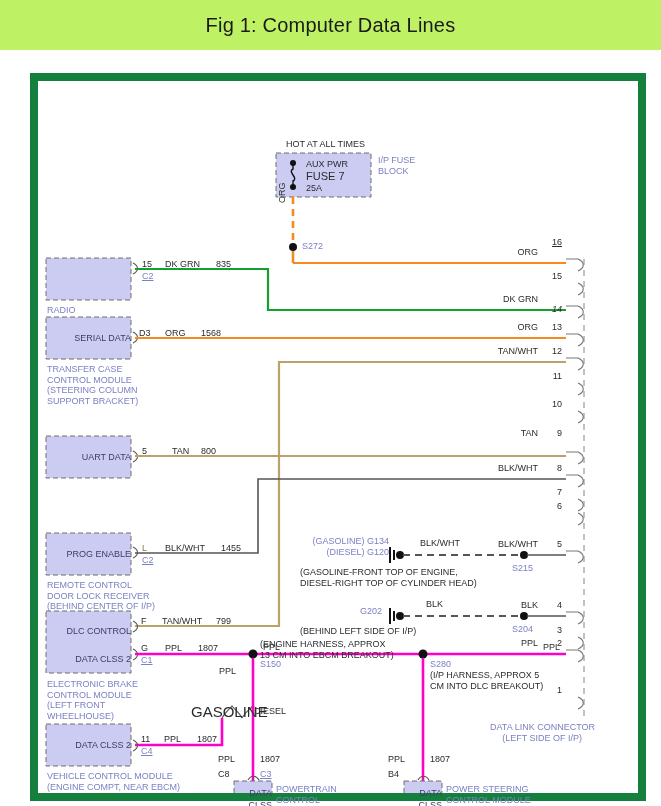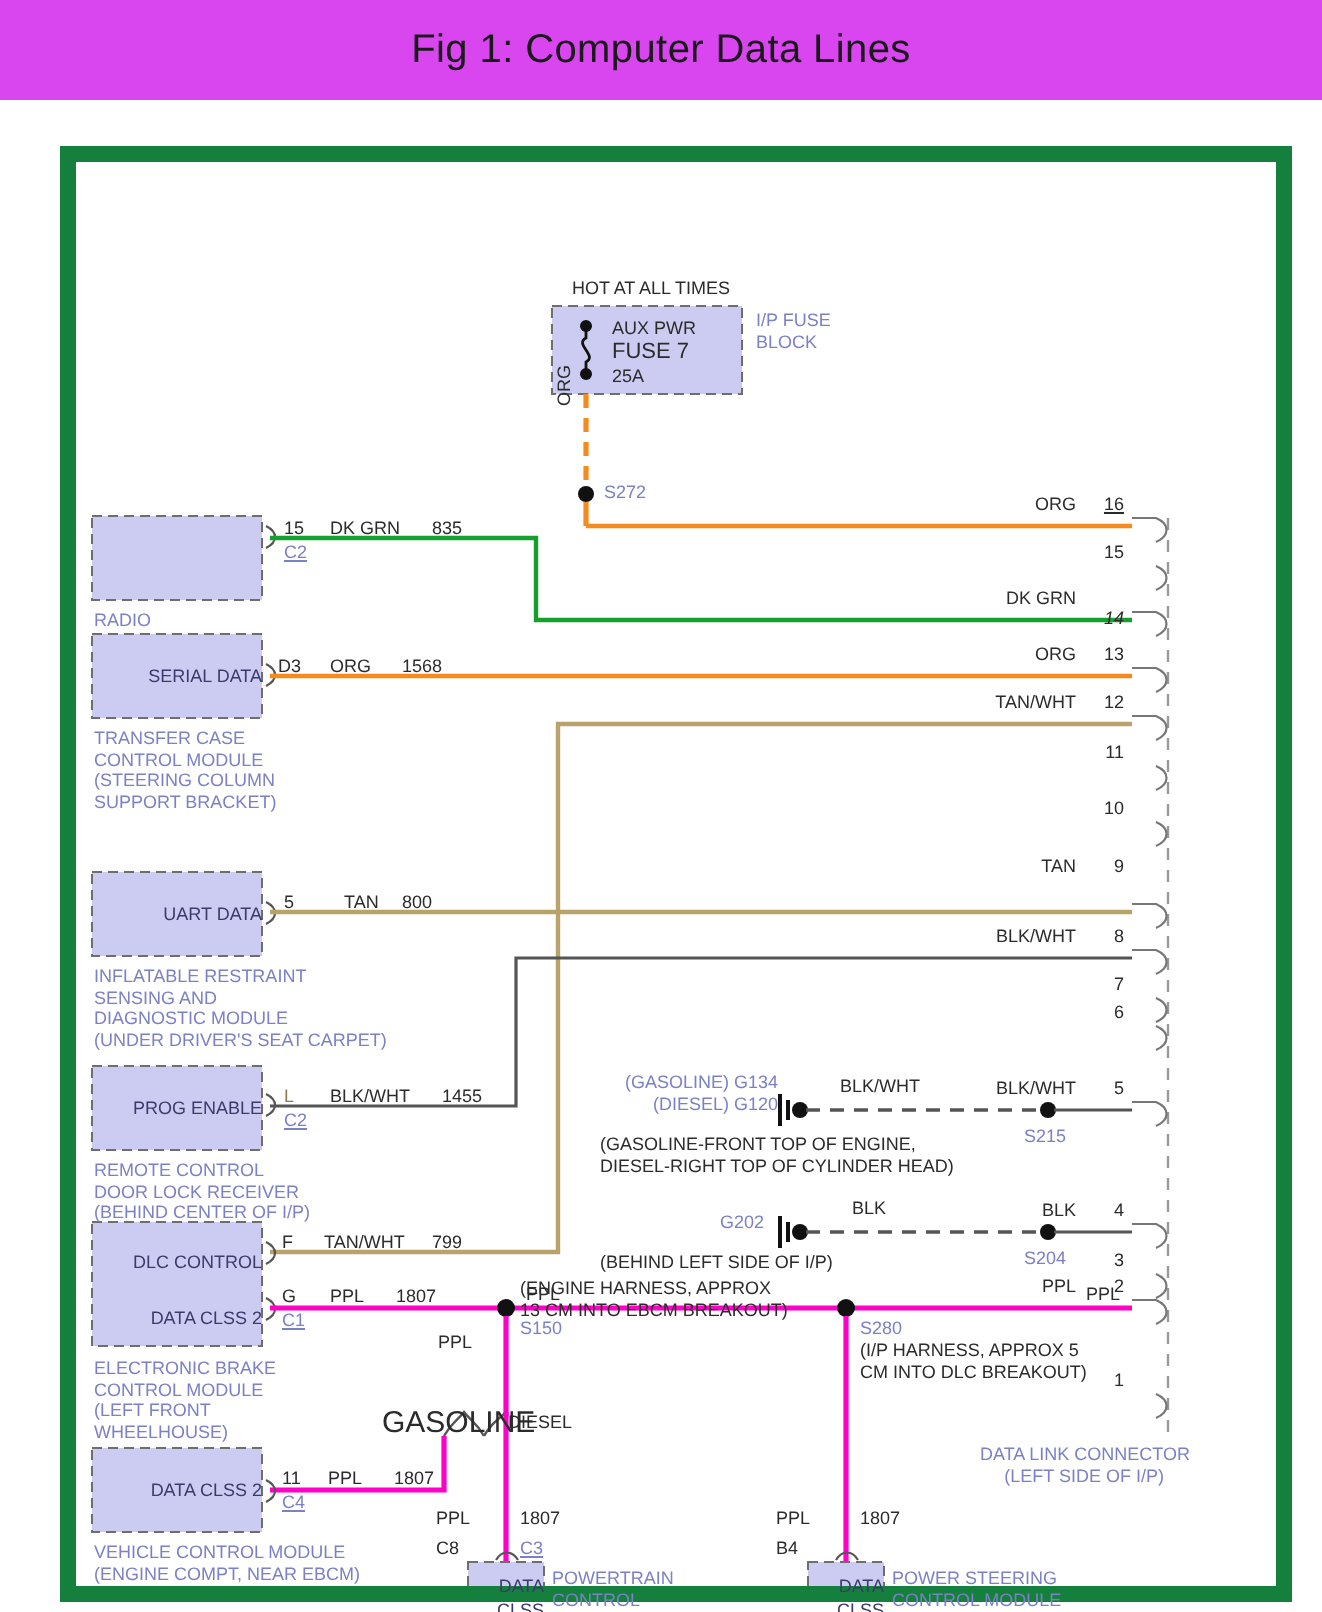--- a/index.html
+++ b/index.html
@@ -1,18 +1,18 @@
 <!DOCTYPE html>
 <html><head>
 <meta charset="utf-8">
 <title>Fig 1: Computer Data Lines</title>
 <style>
   html,body{margin:0;padding:0;background:#fff;}
   body{width:661px;height:806px;font-family:"Liberation Sans",sans-serif;overflow:hidden;}
-  #header{height:50px;background:#d946ef;display:flex;align-items:center;justify-content:center;}
+  #header{height:50px;background:#bef264;display:flex;align-items:center;justify-content:center;}
   #header .title{font-size:20px;color:#1a1a1a;font-weight:400;letter-spacing:.2px;}
   #figwrap{position:relative;width:661px;height:756px;background:#fff;}
   #frame{position:absolute;left:30px;top:23px;width:600px;height:712px;border:8px solid #15803d;background:#fff;}
   #canvas{position:absolute;left:0;top:0;width:600px;height:712px;}
   .lbl{position:absolute;white-space:pre;line-height:11px;}
   .dark{color:#2b2b2b;}
   .tan-t{color:#8a7a50;}
   .modtext{position:absolute;font-size:9px;color:#3b3b6b;text-align:right;white-space:pre;}
   .cap{position:absolute;font-size:9px;color:#7b81c4;line-height:10.5px;white-space:pre;}
   .capd{position:absolute;font-size:9px;color:#2b2b2b;line-height:10.5px;white-space:pre;}
@@ -142,24 +142,20 @@
     <div class="modtext" style="left:8px;top:252px;width:85px;">SERIAL DATA</div>
     <div class="lbl cap" style="left:9px;top:283px;">TRANSFER CASE
 CONTROL MODULE
 (STEERING COLUMN
 SUPPORT BRACKET)</div>
     <div class="lbl dark" style="left:101px;top:247px;font-size:9px;">D3</div>
     <div class="lbl dark" style="left:127px;top:247px;font-size:9px;">ORG</div>
     <div class="lbl dark" style="left:163px;top:247px;font-size:9px;">1568</div>
 
     <div class="modtext" style="left:8px;top:371px;width:85px;">UART DATA</div>
-    <div class="lbl cap" style="left:9px;top:402px;">INFLATABLE RESTRAINT
-SENSING AND
-DIAGNOSTIC MODULE
-(UNDER DRIVER'S SEAT CARPET)</div>
     <div class="lbl dark" style="left:104px;top:365px;font-size:9px;">5</div>
     <div class="lbl dark" style="left:134px;top:365px;font-size:9px;">TAN</div>
     <div class="lbl dark" style="left:163px;top:365px;font-size:9px;">800</div>
 
     <div class="modtext" style="left:8px;top:468px;width:85px;">PROG ENABLE</div>
     <div class="lbl cap" style="left:9px;top:499px;">REMOTE CONTROL
 DOOR LOCK RECEIVER
 (BEHIND CENTER OF I/P)</div>
     <div class="lbl tan-t" style="left:104px;top:462px;font-size:9px;">L</div>
     <div class="lbl dark" style="left:127px;top:462px;font-size:9px;">BLK/WHT</div>
@@ -231,21 +227,21 @@
 CLSS
 2</div>
     <div class="lbl cap" style="left:408px;top:703px;">POWER STEERING
 CONTROL MODULE
 (CENTER OF I/P)</div>
     <div class="lbl dark" style="left:350px;top:673px;font-size:9px;">PPL</div>
     <div class="lbl dark" style="left:392px;top:673px;font-size:9px;">1807</div>
     <div class="lbl dark" style="left:350px;top:688px;font-size:9px;">B4</div>
 
     <div id="dlc-pins">
-        <div class="pinnum" style="left: 508px; top: 166px; text-decoration: underline;">16</div>
+        <div class="pinnum" style="left: 508px; top: 156px; text-decoration: underline;">16</div>
         <div class="pinname" style="left: 400px; width: 100px; top: 166px;">ORG</div>
         <div class="pinnum" style="left: 508px; top: 190px;">15</div>
         <div class="pinnum" style="left: 508px; top: 223px; font-style: italic;">14</div>
         <div class="pinname" style="left: 400px; width: 100px; top: 213px;">DK GRN</div>
         <div class="pinnum" style="left: 508px; top: 241px;">13</div>
         <div class="pinname" style="left: 400px; width: 100px; top: 241px;">ORG</div>
         <div class="pinnum" style="left: 508px; top: 265px;">12</div>
         <div class="pinname" style="left: 400px; width: 100px; top: 265px;">TAN/WHT</div>
         <div class="pinnum" style="left: 508px; top: 290px;">11</div>
         <div class="pinnum" style="left: 508px; top: 318px;">10</div>

